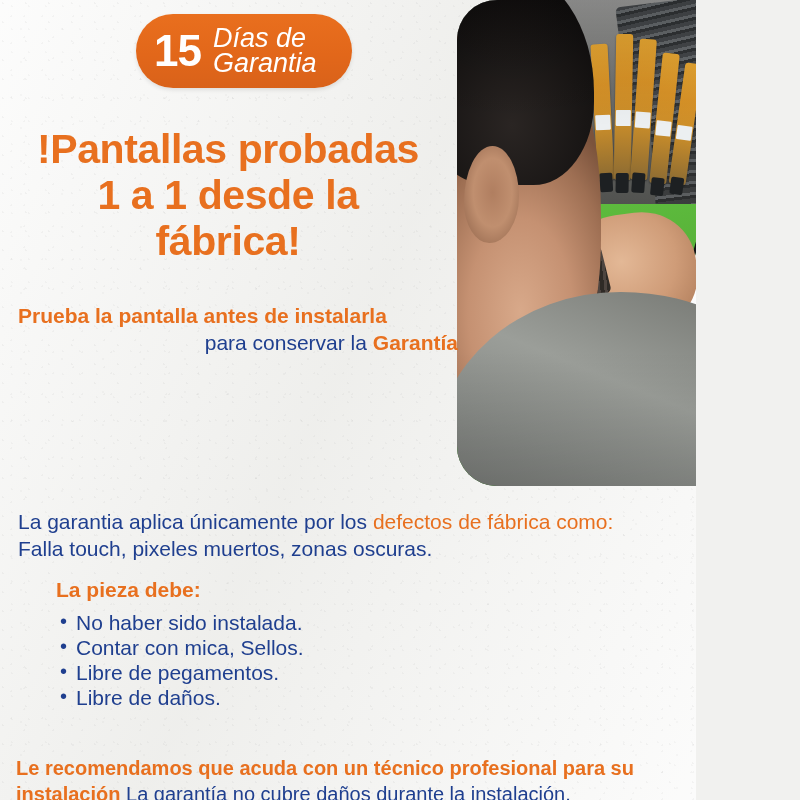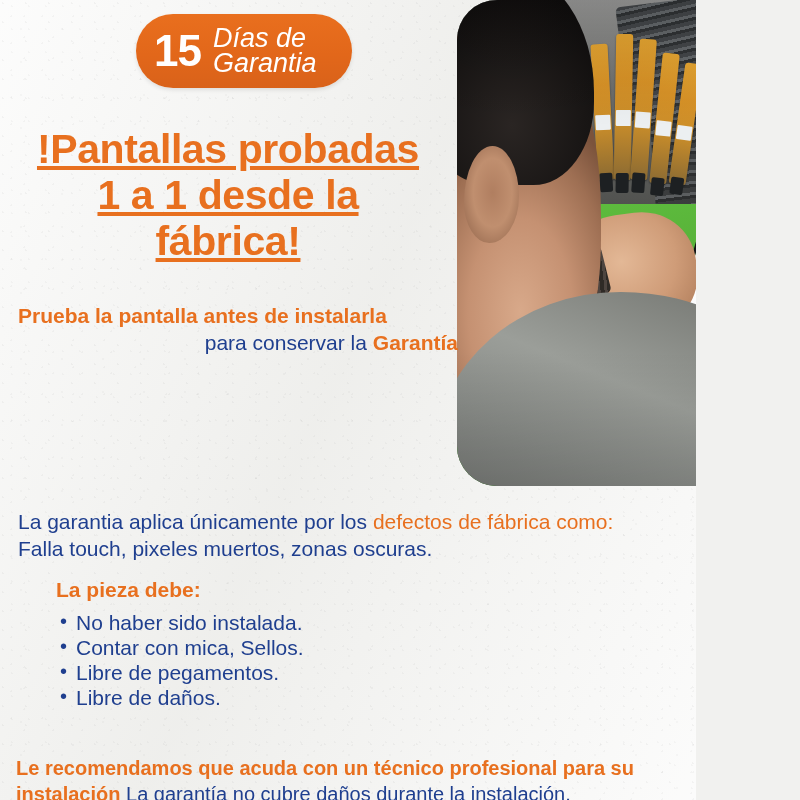--- a/index.html
+++ b/index.html
@@ -211,21 +211,20 @@
     position: absolute;
     left: 0px;
     top: 126px;
     width: 456px;
     text-align: center;
     color: #e8701f;
     font-size: 41px;
     font-weight: bold;
     line-height: 46px;
     letter-spacing: -0.4px;
-    text-decoration: underline;
   }
   .headline .hl-line { display: block; white-space: nowrap; }
 
   .subhead {
     position: absolute;
     left: 18px;
     top: 303px;
     width: 440px;
   }
   .sub-l1 {

